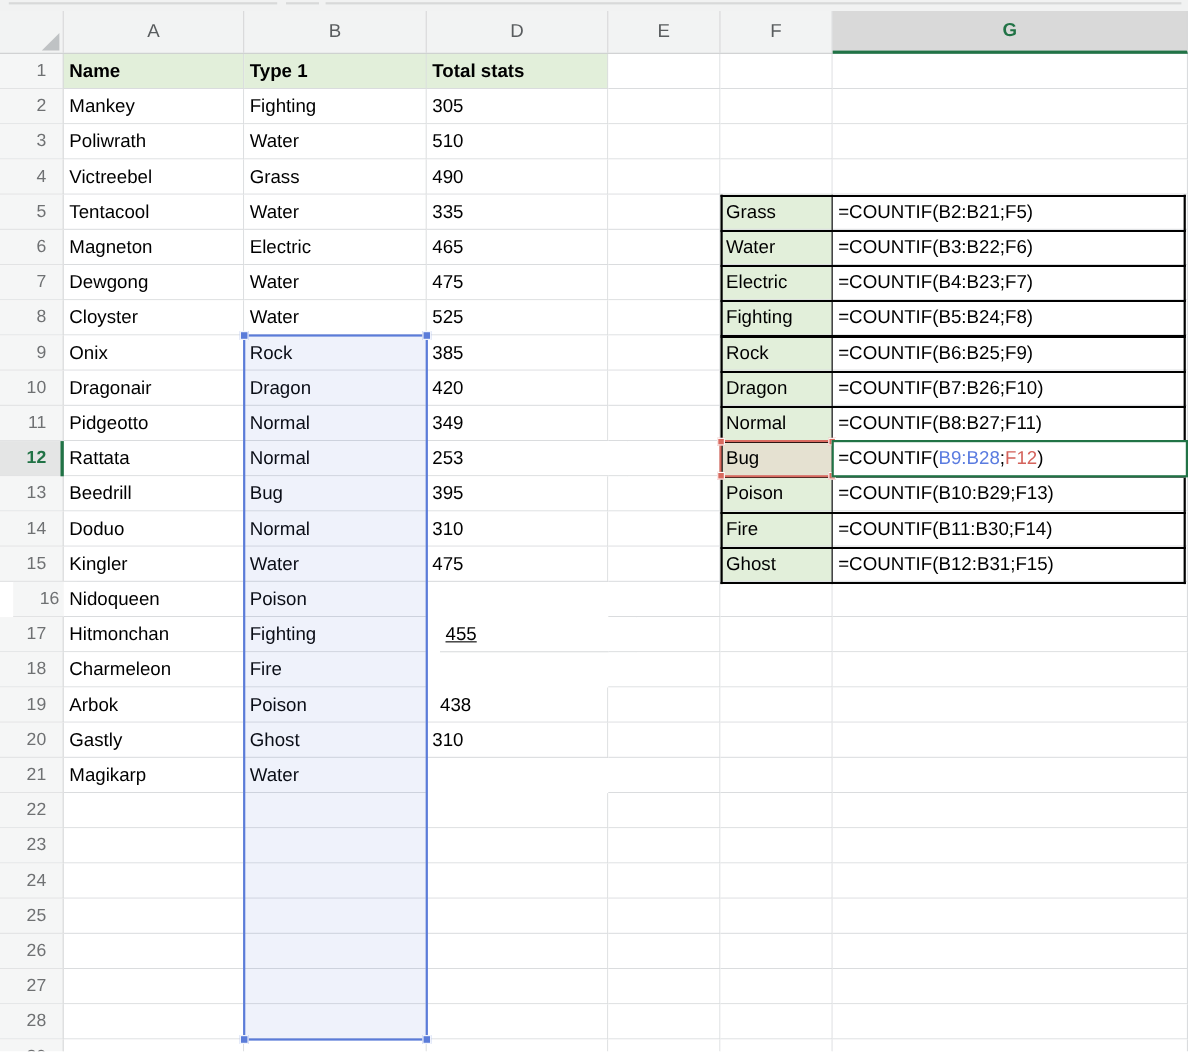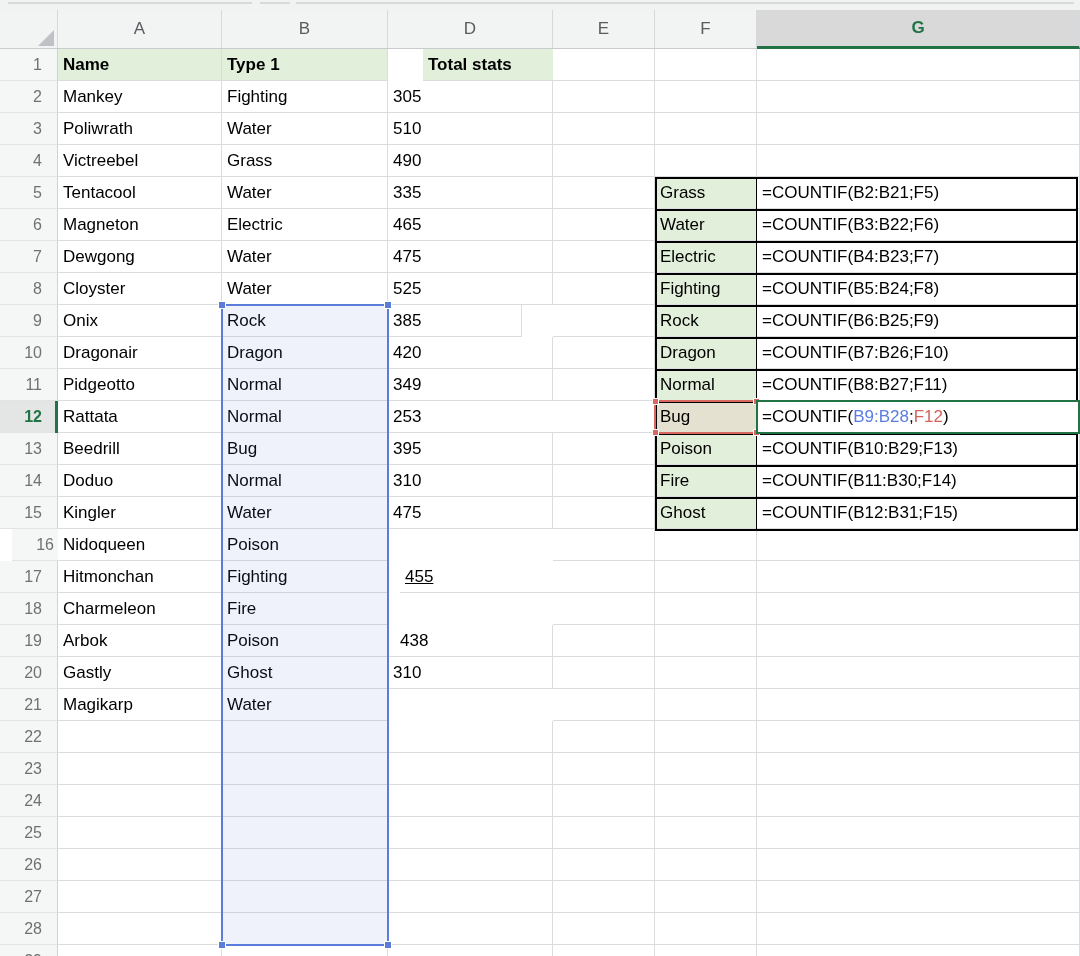--- a/index.html
+++ b/index.html
@@ -114,21 +114,21 @@
   </div>
 
   <div class="acell">
     <div class="fx"><span>=COUNTIF(</span><span class="ref-range">B9:B28</span><span>;</span><span class="ref-crit">F12</span><span>)</span></div>
   </div>
 
   <div class="gutbar" style="top:401px;"></div>
 <div class="gut" style="top: 49px;">1</div>
     <div class="cell hdr" style="left: 58px; top: 49px; width: 164px;">Name</div>
     <div class="cell hdr" style="left: 222px; top: 49px; width: 166px;">Type 1</div>
-    <div class="cell hdr" style="left: 388px; top: 49px; width: 165px; margin-left: 35px;">Total stats</div>
+    <div class="cell hdr" style="left: 388px; top: 49px; width: 165px;">Total stats</div>
     <div class="cell" style="left: 553px; top: 49px; width: 102px;"></div>
     <div class="cell" style="left: 655px; top: 49px; width: 102px;"></div>
     <div class="cell" style="left: 757px; top: 49px; width: 323px;"></div>
     <div class="gut" style="top: 81px;">2</div>
     <div class="cell" style="left: 58px; top: 81px; width: 164px;">Mankey</div>
     <div class="cell" style="left: 222px; top: 81px; width: 166px;">Fighting</div>
     <div class="cell" style="left: 388px; top: 81px; width: 165px;">305</div>
     <div class="cell" style="left: 553px; top: 81px; width: 102px;"></div>
     <div class="cell" style="left: 655px; top: 81px; width: 102px;"></div>
     <div class="cell" style="left: 757px; top: 81px; width: 323px;"></div>
@@ -170,21 +170,21 @@
     <div class="gut" style="top: 273px;">8</div>
     <div class="cell" style="left: 58px; top: 273px; width: 164px;">Cloyster</div>
     <div class="cell" style="left: 222px; top: 273px; width: 166px;">Water</div>
     <div class="cell" style="left: 388px; top: 273px; width: 165px;">525</div>
     <div class="cell" style="left: 553px; top: 273px; width: 102px;"></div>
     <div class="cell gr" style="left: 655px; top: 273px; width: 102px;">Fighting</div>
     <div class="cell" style="left: 757px; top: 273px; width: 323px;">=COUNTIF(B5:B24;F8)</div>
     <div class="gut" style="top: 305px;">9</div>
     <div class="cell" style="left: 58px; top: 305px; width: 164px;">Onix</div>
     <div class="cell" style="left: 222px; top: 305px; width: 166px;">Rock</div>
-    <div class="cell" style="left: 388px; top: 305px; width: 134px;">385</div>
+    <div class="cell" style="left: 388px; top: 305px; width: 165px;">385</div>
     <div class="cell" style="left: 553px; top: 305px; width: 102px;"></div>
     <div class="cell gr" style="left: 655px; top: 305px; width: 102px;">Rock</div>
     <div class="cell" style="left: 757px; top: 305px; width: 323px;">=COUNTIF(B6:B25;F9)</div>
     <div class="gut" style="top: 337px;">10</div>
     <div class="cell" style="left: 58px; top: 337px; width: 164px;">Dragonair</div>
     <div class="cell" style="left: 222px; top: 337px; width: 166px;">Dragon</div>
     <div class="cell" style="left: 388px; top: 337px; width: 165px;">420</div>
     <div class="cell" style="left: 553px; top: 337px; width: 102px;"></div>
     <div class="cell gr" style="left: 655px; top: 337px; width: 102px;">Dragon</div>
     <div class="cell" style="left: 757px; top: 337px; width: 323px;">=COUNTIF(B7:B26;F10)</div>

